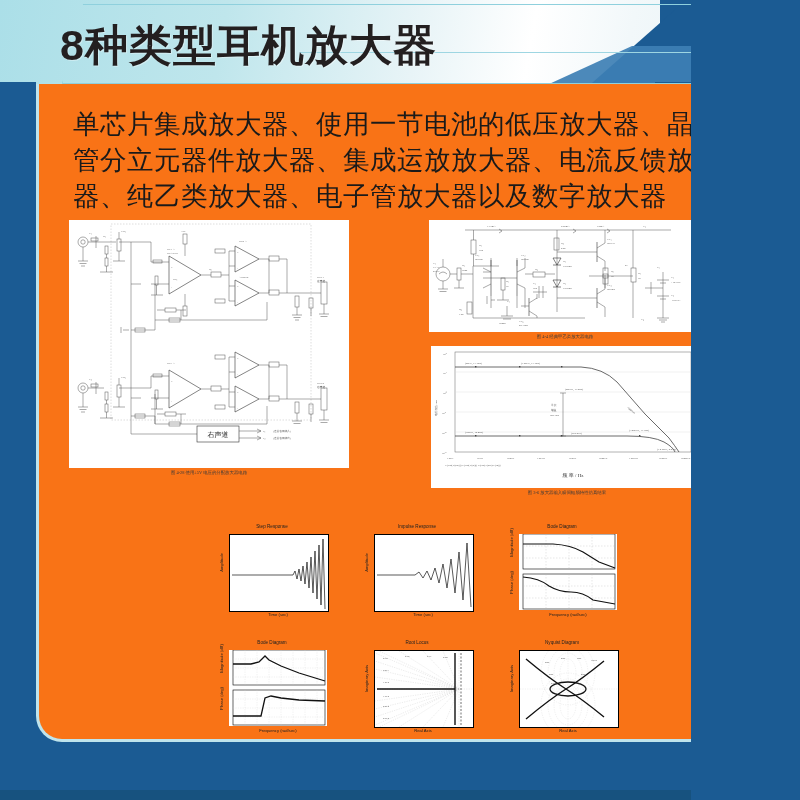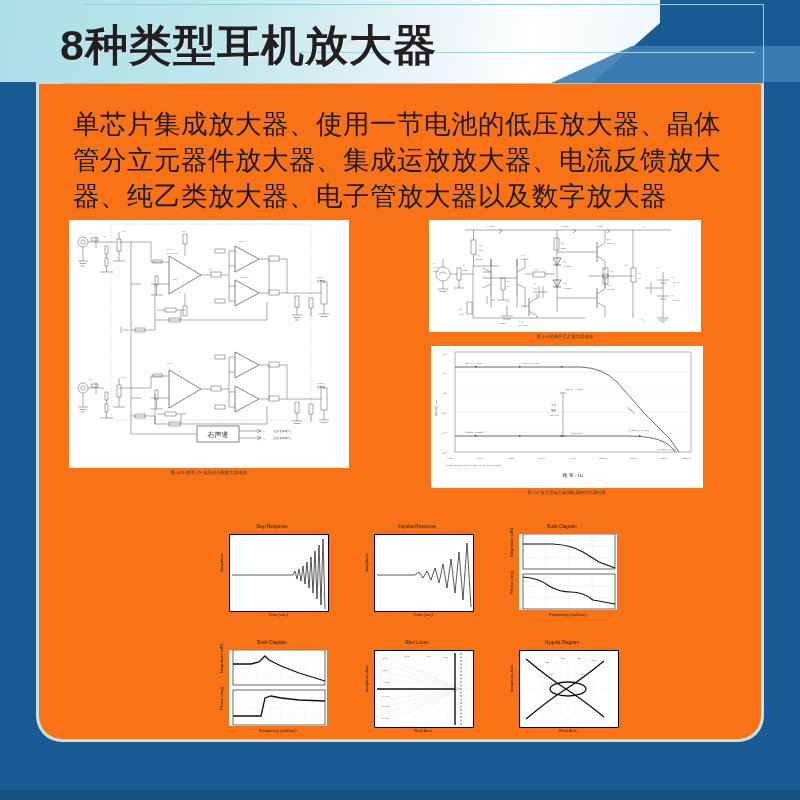--- a/index.html
+++ b/index.html
@@ -2,21 +2,21 @@
 <html><head>
 <meta charset="utf-8">
 <title>8种类型耳机放大器</title>
 <style>
   html,body{margin:0;padding:0;}
   body{
     width:800px;height:800px;overflow:hidden;
     font-family:"Liberation Sans","DejaVu Sans",sans-serif;
     background:#1b5b93;
   }
-  #slide{position:relative;width:800px;height:800px;background:#1b5b93;overflow:hidden;}
+  #slide{position:relative;width:691px;height:800px;background:#1b5b93;overflow:hidden;}
 
   
   .hdr{
     position:absolute;left:0;top:0;width:800px;height:90px;
     background:linear-gradient(100deg,#abdfe8 0%,#bfe6ec 28%,#e8f4f7 52%,#ffffff 66%,#f2f8fa 78%,#e6f0f5 100%);
     overflow:hidden;
   }
   .hdr-blue-a{
     position:absolute;right:0;top:0;width:300px;height:90px;
     background:#1b5b93;

